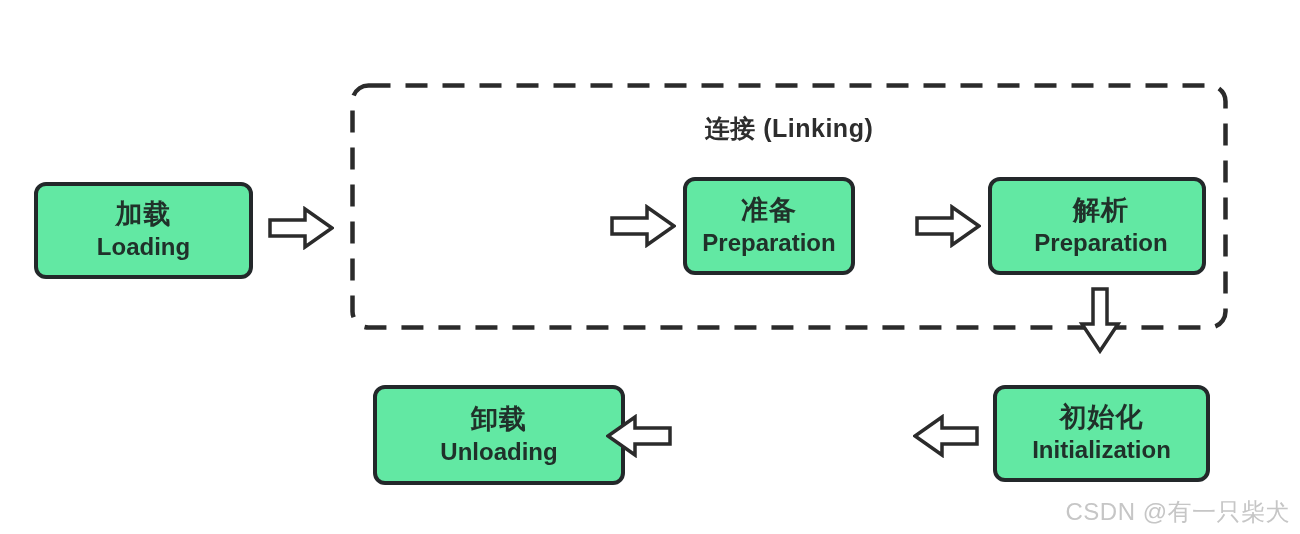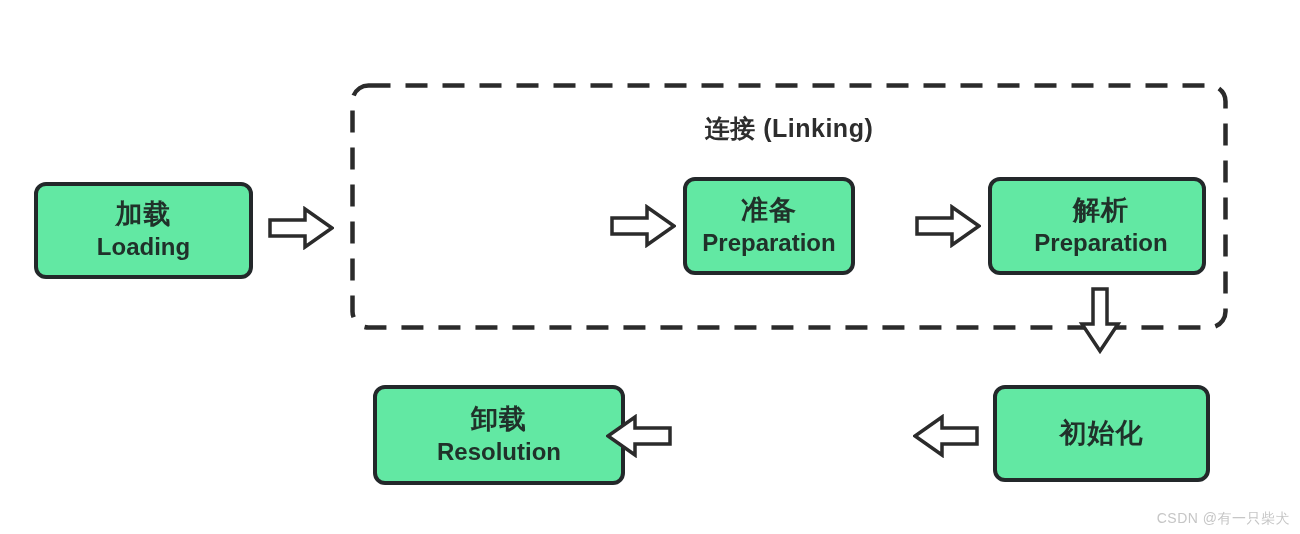--- a/index.html
+++ b/index.html
@@ -61,21 +61,21 @@
     font-weight:600;
     color:var(--title-text);
     letter-spacing:0.5px;
   }
   .arrow{
     position:absolute;
   }
   .watermark{
     position:absolute;
     right:10px;bottom:6px;
-    font-size:14px;
+    font-size:24px;
     color:var(--watermark-text);
     letter-spacing:0.5px;
     margin-left:44px;
   }
 </style>
 </head>
 <body>
 
 <div class="canvas">
 
@@ -95,26 +95,27 @@
     <div class="stage-en">Preparation</div>
   </div>
 
   <div class="stage-box" style="left:988px;top:177px;width:218px;height:98px;padding-left:8px;">
     <div class="stage-zh">解析</div>
     <div class="stage-en">Preparation</div>
   </div>
 
   <div class="stage-box" style="left:993px;top:385px;width:217px;height:97px;">
     <div class="stage-zh">初始化</div>
+    <div class="stage-en">Initialization</div>
   </div>
 
 
   <div class="stage-box" style="left:373px;top:385px;width:252px;height:100px;">
     <div class="stage-zh">卸载</div>
-    <div class="stage-en">Resolution</div>
+    <div class="stage-en">Unloading</div>
   </div>
 
   <svg class="arrow" style="left:268px;top:206px;" width="66" height="44" viewBox="0 0 66 44">
     <path d="M2 14 H37 V3 L64 22 L37 41 V30 H2 Z" style="fill:var(--arrow-fill);stroke:var(--arrow-stroke)" stroke-width="3.5" stroke-linejoin="miter"></path>
   </svg>
   <svg class="arrow" style="left:610px;top:204px;" width="66" height="44" viewBox="0 0 66 44">
     <path d="M2 14 H37 V3 L64 22 L37 41 V30 H2 Z" style="fill:var(--arrow-fill);stroke:var(--arrow-stroke)" stroke-width="3.5" stroke-linejoin="miter"></path>
   </svg>
   <svg class="arrow" style="left:915px;top:204px;" width="66" height="44" viewBox="0 0 66 44">
     <path d="M2 14 H37 V3 L64 22 L37 41 V30 H2 Z" style="fill:var(--arrow-fill);stroke:var(--arrow-stroke)" stroke-width="3.5" stroke-linejoin="miter"></path>

